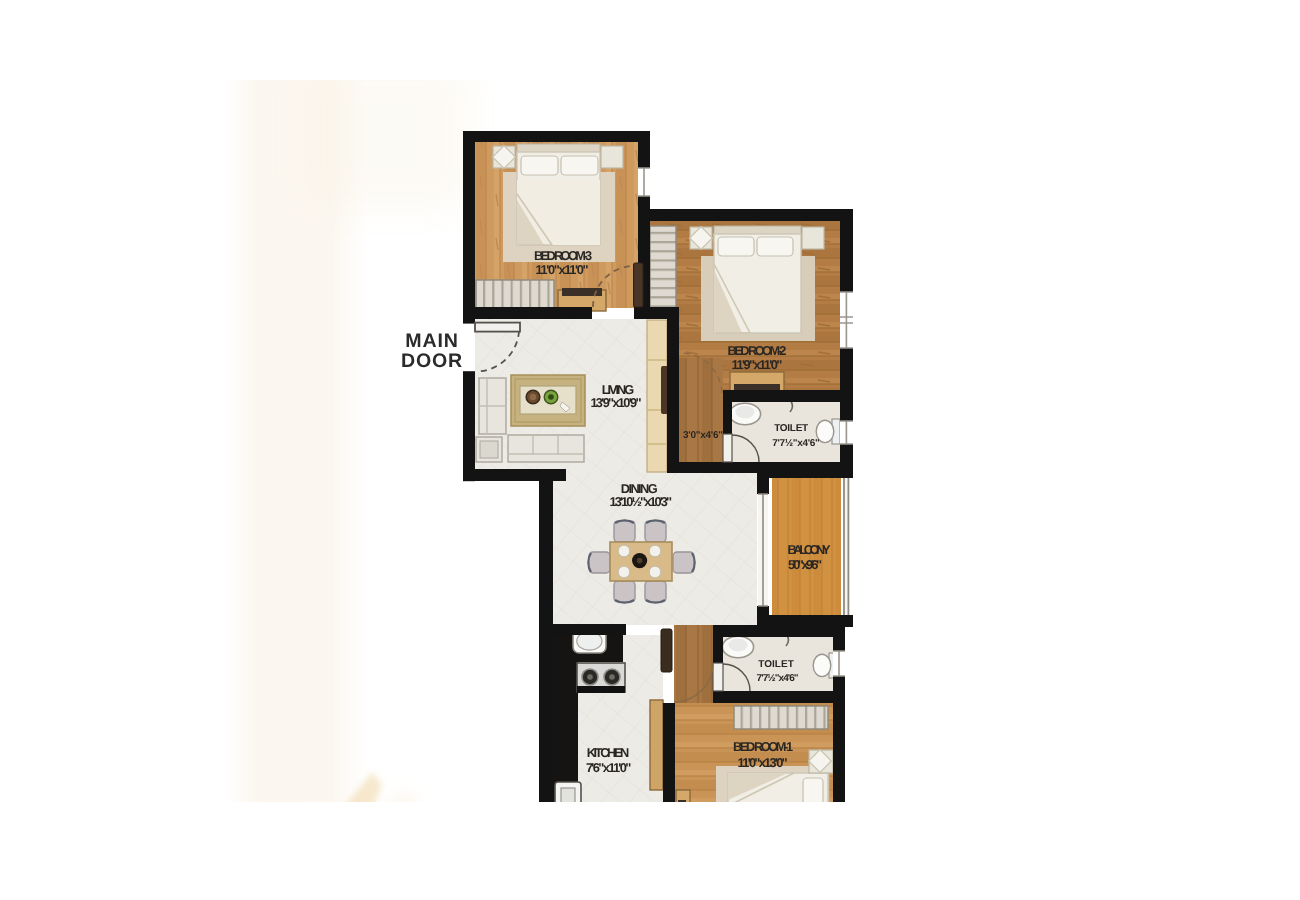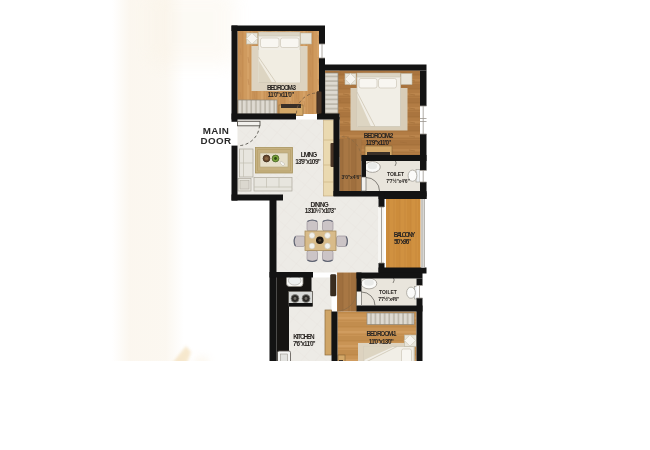--- a/index.html
+++ b/index.html
@@ -1,16 +1,16 @@
 <!DOCTYPE html>
 <html><head>
 <meta charset="utf-8">
 <style>
 html,body{margin:0;padding:0;background:#fff;}
-#c{width:650px;height:361px;position:relative;overflow:hidden;}
+#c{width:650px;height:361px;position:relative;overflow:hidden;margin-top:40px;}
 text{font-family:"Liberation Sans",sans-serif;}
 </style>
 </head>
 <body>
 <div id="c">
 <svg width="650" height="450" viewBox="0 0 650 450">
 <defs>
   <pattern id="tile" width="11" height="11" patternUnits="userSpaceOnUse" patternTransform="rotate(40)">
     <rect width="11" height="11" fill="#edebe6"></rect>
     <path d="M0 0H11M0 0V11" stroke="#e6e3dc" stroke-width="0.7"></path>

